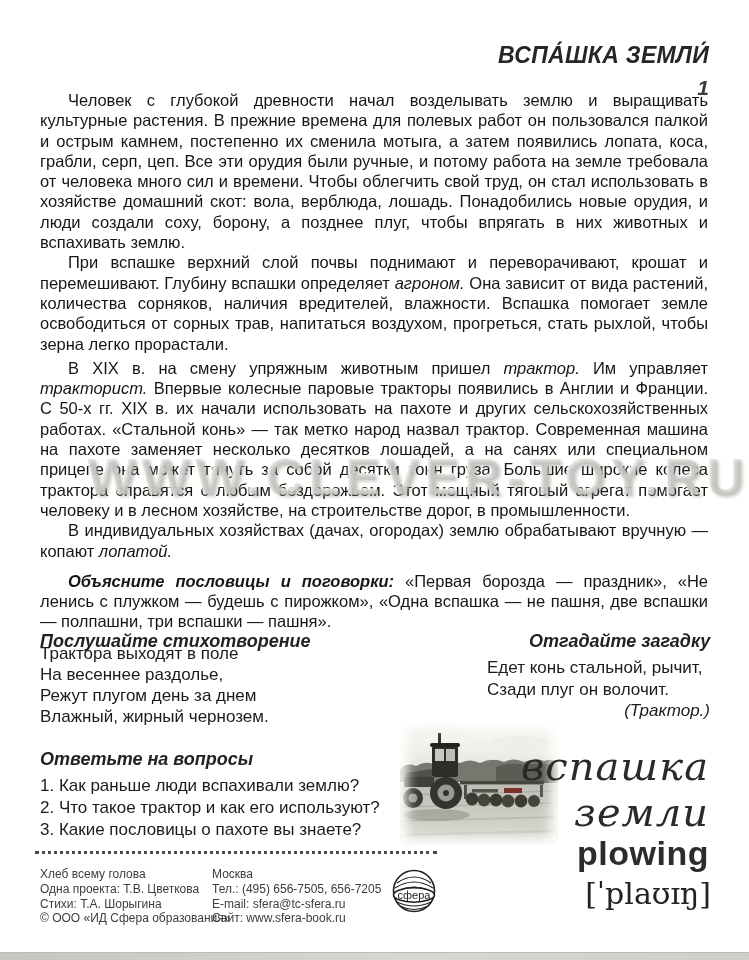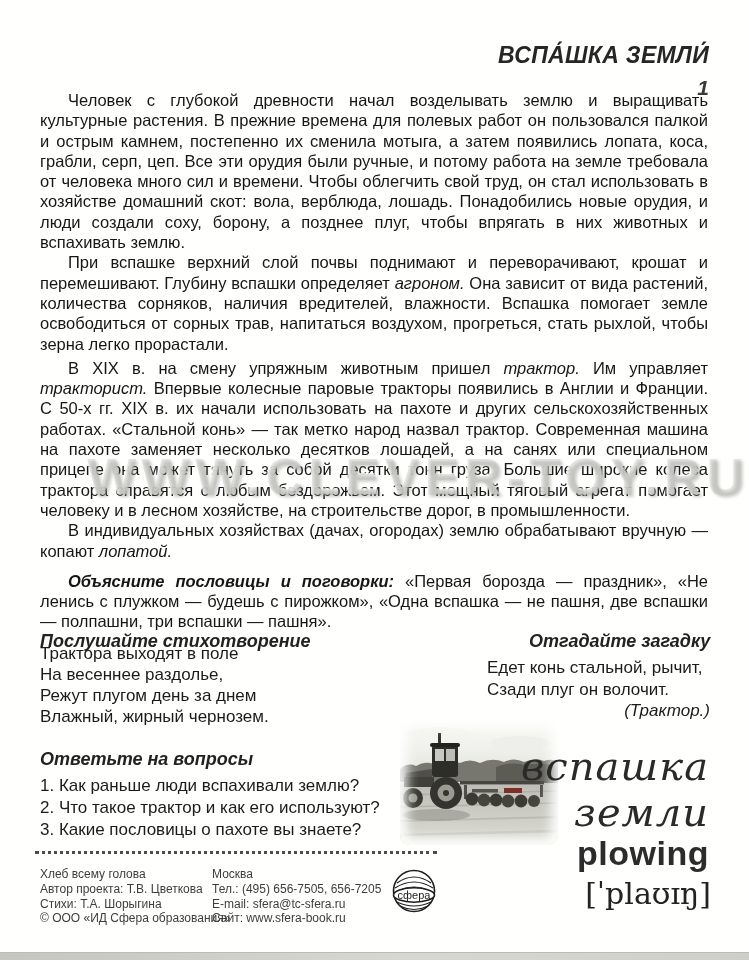--- a/index.html
+++ b/index.html
@@ -172,21 +172,21 @@
 
   <div class="script-line script-1">вспашка</div>
   <div class="script-line script-2">земли</div>
   <div class="english-word">plowing</div>
   <div class="transcription">[ˈplaʊɪŋ]</div>
 
   <div class="separator"></div>
 
   <div class="footer-col footer-col-1">
     <div class="bold">Хлеб всему голова</div>
-    <div>Автор проекта: Т.В. Цветкова</div>
+    <div>Одна проекта: Т.В. Цветкова</div>
     <div>Стихи: Т.А. Шорыгина</div>
     <div>© ООО «ИД Сфера образования»</div>
   </div>
 
   <div class="footer-col footer-col-2">
     <div>Москва</div>
     <div>Тел.: (495) 656-7505, 656-7205</div>
     <div>E-mail: sfera@tc-sfera.ru</div>
     <div>Сайт: www.sfera-book.ru</div>
   </div>

